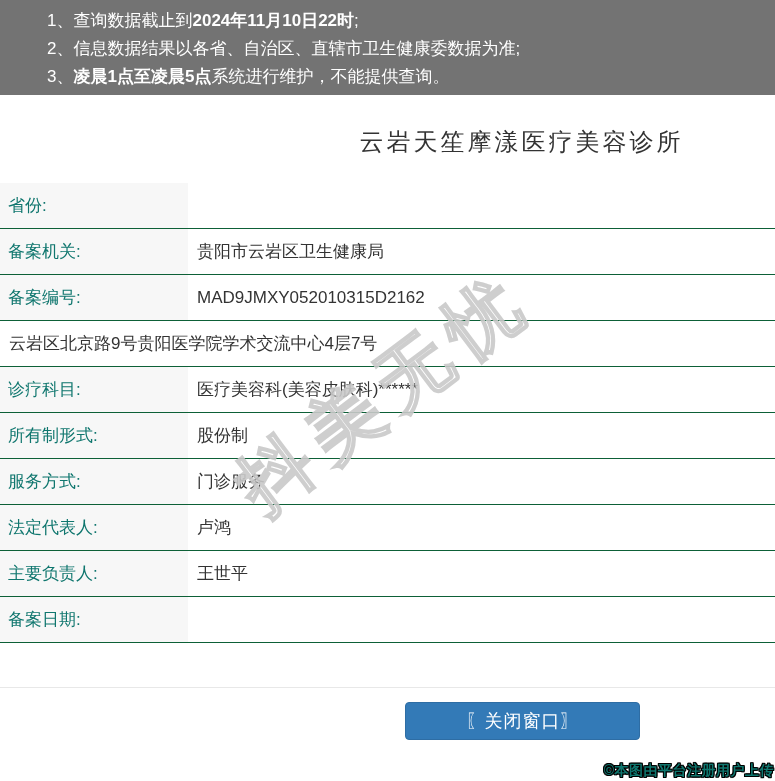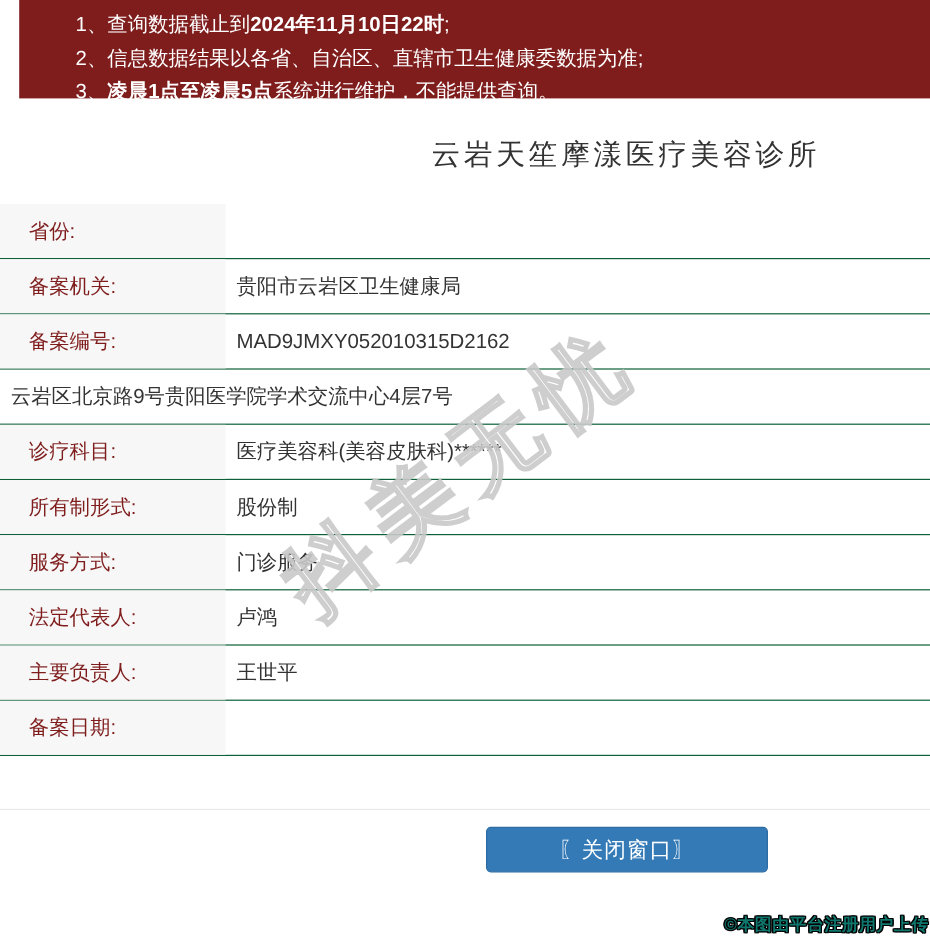--- a/index.html
+++ b/index.html
@@ -6,45 +6,44 @@
   html, body { background: #ffffff; }
   body {
     width: 775px; height: 781px;
     font-family: "Liberation Sans", "DejaVu Sans", sans-serif;
     overflow: hidden;
   }
   .page { position: relative; width: 775px; height: 781px; overflow: hidden; background:#fff; }
 
   
   .notice {
-    background: #7f1d1d;
+    background: #737373;
     color: #ffffff;
-    height: 82px;
+    height: 95px;
     padding: 7px 10px 0 47px;
-    margin-left: 16px;
   }
   .notice-line { font-size: 17px; line-height: 28px; white-space: nowrap; }
   .notice-line b { font-weight: 700; }
 
   
   .title-wrap { height: 88px; padding-top: 31px; text-align: center; padding-left: 268px; }
   .title {
     font-size: 24px; letter-spacing: 3px; color: #333333; font-weight: 400;
     white-space: nowrap;
   }
 
   
   .info-table { width: 775px; }
   .info-row {
     display: flex; align-items: stretch; height: 46px;
     border-bottom: 1px solid #0d6037;
   }
   .info-label {
-    width: 188px; background: #f7f7f7; color: #7f1d1d;
-    font-size: 17px; display: flex; align-items: center; padding-left: 24px;
+    width: 188px; background: #f7f7f7; color: #0f766e;
+    font-size: 17px; display: flex; align-items: center; padding-left: 8px;
     flex-shrink: 0;
   }
   .info-value {
     flex: 1; color: #333333; font-size: 17px;
     display: flex; align-items: center; padding-left: 9px;
     white-space: nowrap;
   }
 
   
   .watermark {

